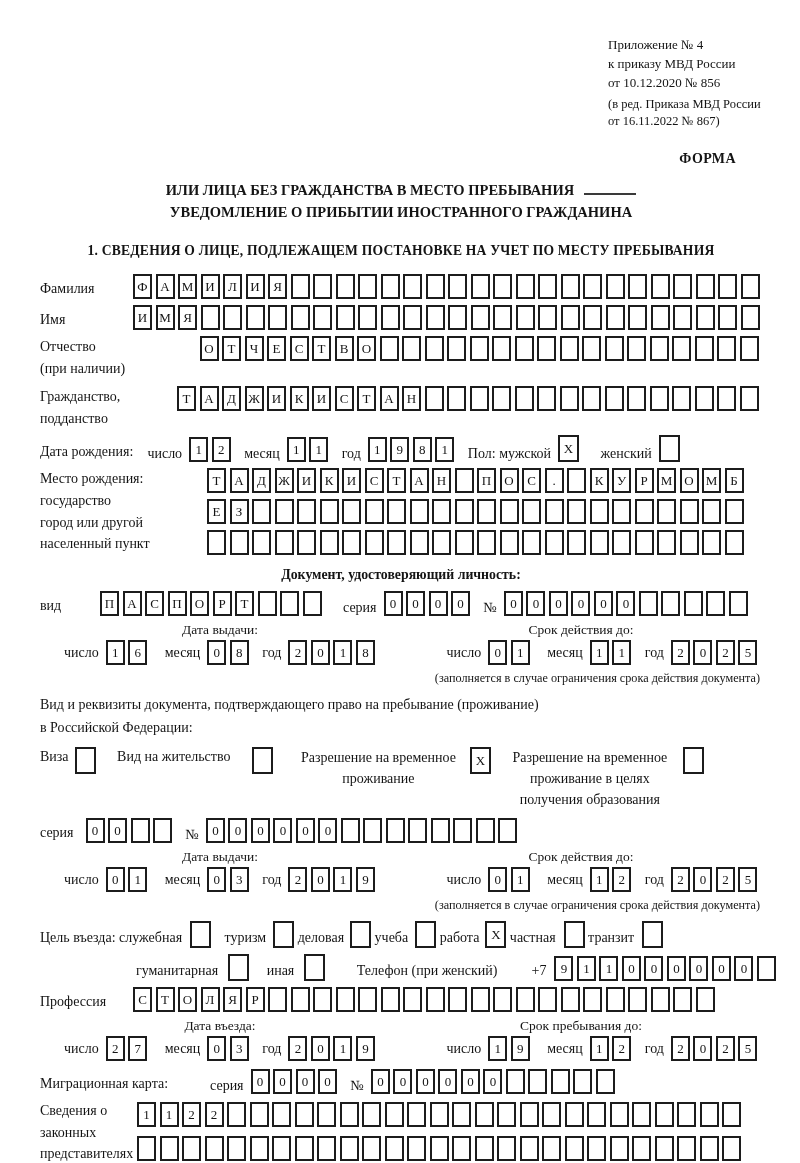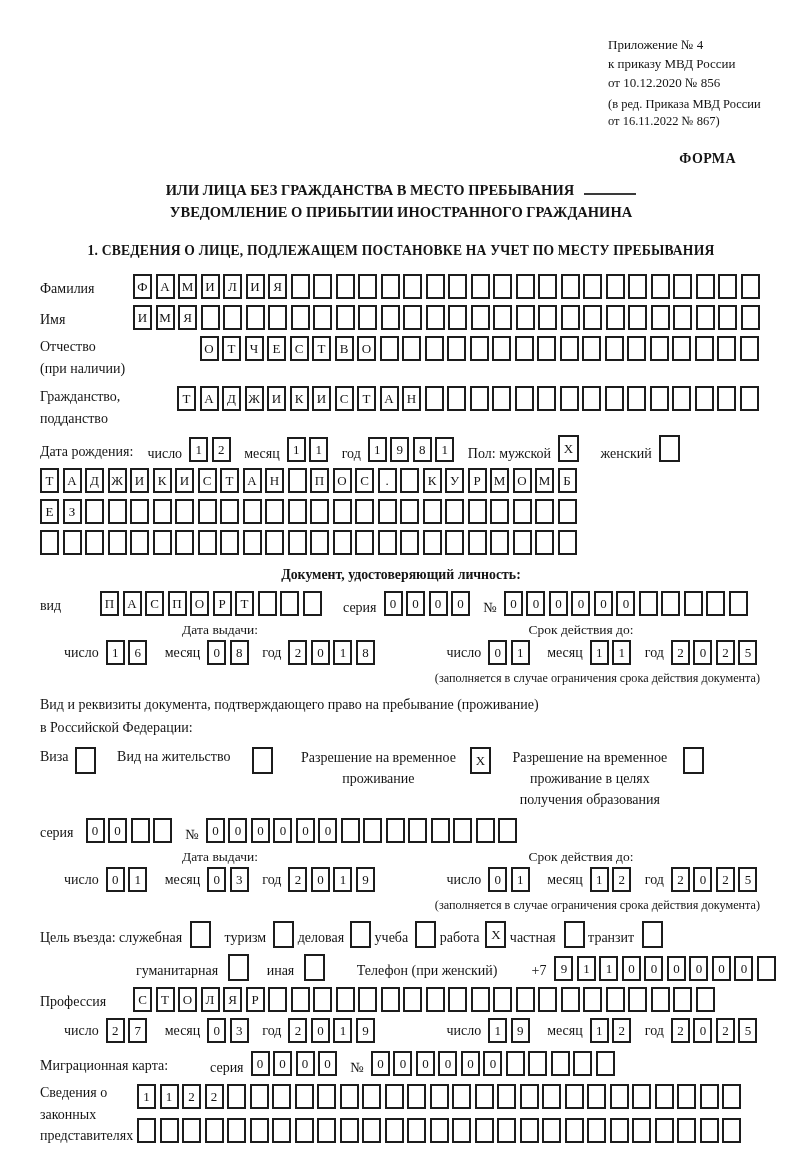--- a/index.html
+++ b/index.html
@@ -226,20 +226,26 @@
     <div class="cells cb-cells">
         <span class="cell">X</span>
       </div>
     <span class="dlbl gap18">женский</span>
     <div class="cells cb-cells">
         <span class="cell"></span>
       </div>
   </div>
 
   <div class="row" style="margin-top:2px;">
+    <div class="lblcol w167">
+      <div>Место рождения:</div>
+      <div>государство</div>
+      <div>город или другой</div>
+      <div>населенный пункт</div>
+    </div>
     <div class="stack">
       <div class="cells">
           <span class="cell">Т</span>
           <span class="cell">А</span>
           <span class="cell">Д</span>
           <span class="cell">Ж</span>
           <span class="cell">И</span>
           <span class="cell">К</span>
           <span class="cell">И</span>
           <span class="cell">С</span>
@@ -582,20 +588,24 @@
         <span class="cell"></span>
         <span class="cell"></span>
         <span class="cell"></span>
         <span class="cell"></span>
         <span class="cell"></span>
         <span class="cell"></span>
         <span class="cell"></span>
       </div>
   </div>
 
+  <div class="dates-hdr">
+    <span class="h1">Дата въезда:</span>
+    <span class="h2">Срок пребывания до:</span>
+  </div>
   <div class="row center">
     <div class="dgroup" style="margin-left:24px;">
       <span class="dlbl">число</span>
       <div class="cells">
           <span class="cell">2</span>
           <span class="cell">7</span>
         </div>
       <span class="dlbl gap14">месяц</span>
       <div class="cells">
           <span class="cell">0</span>

